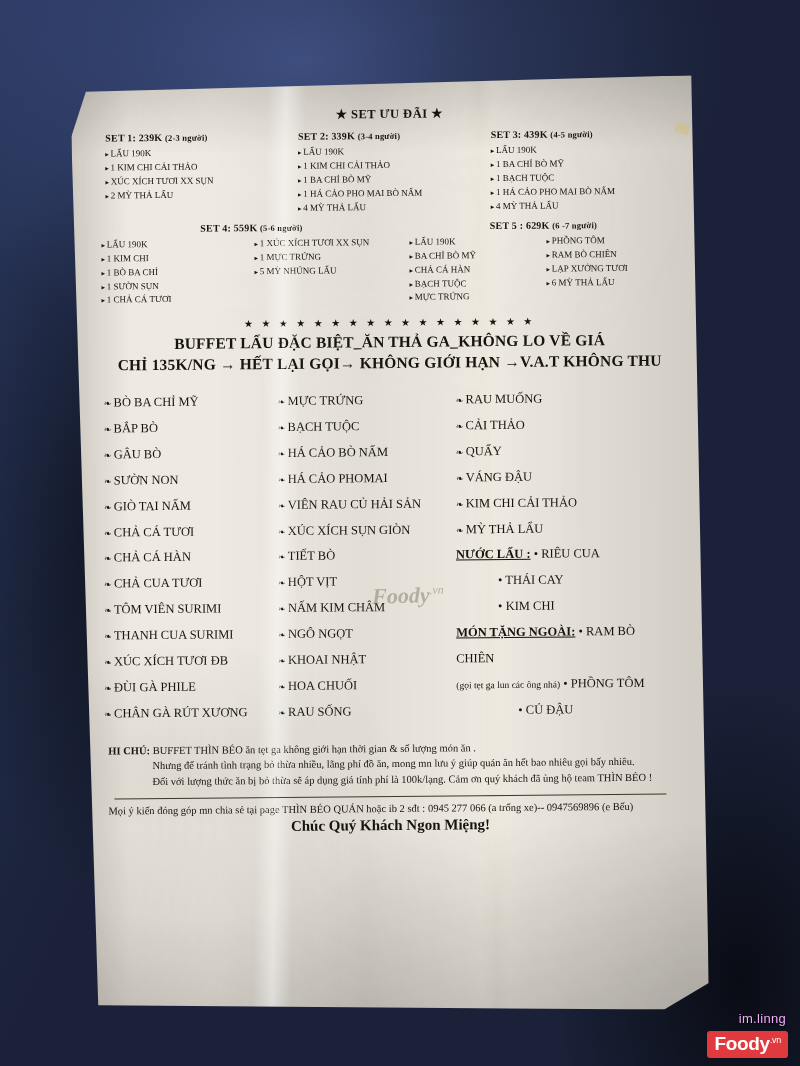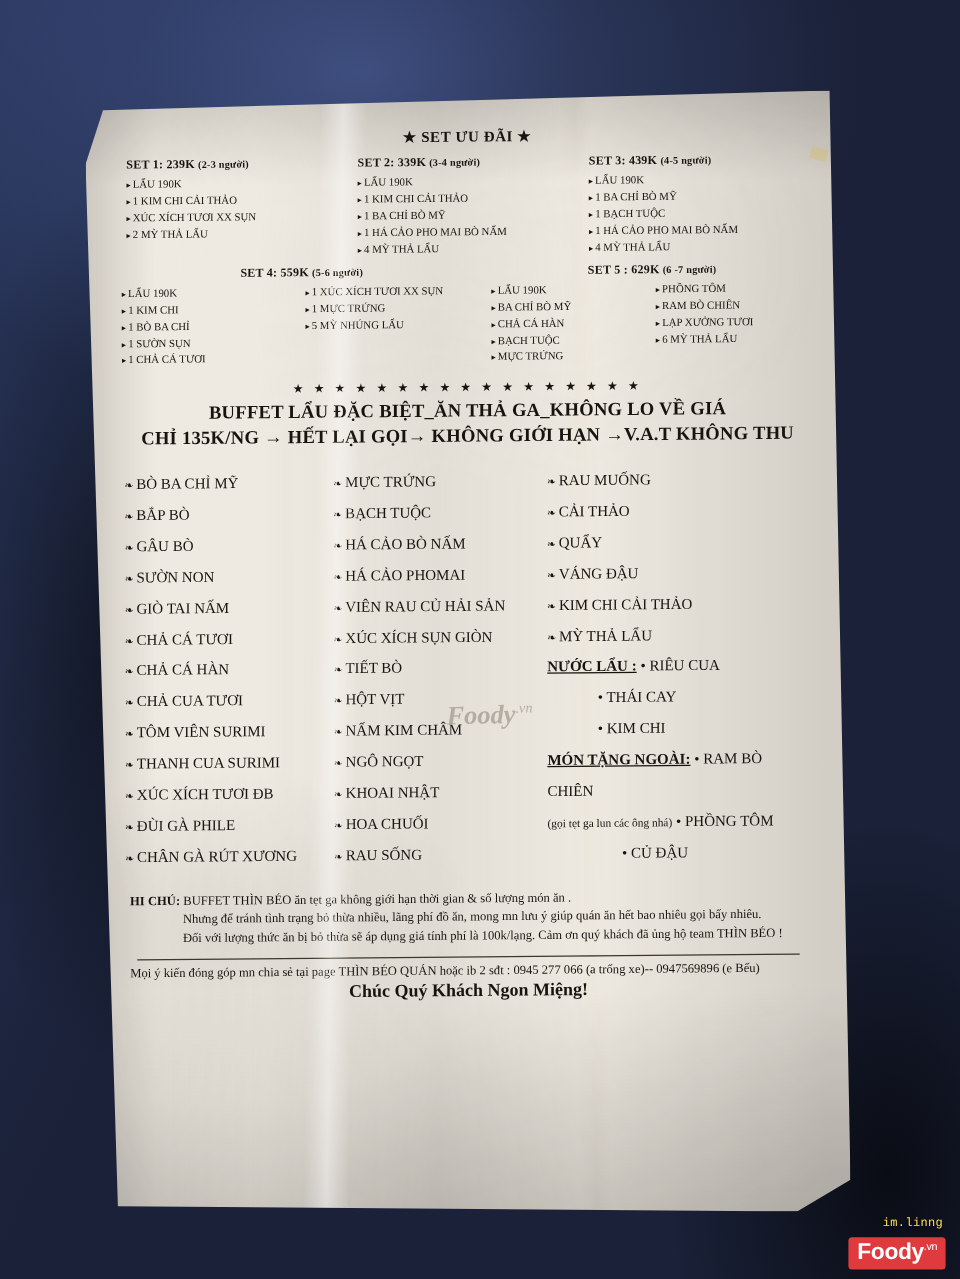--- a/index.html
+++ b/index.html
@@ -102,22 +102,22 @@
   .wm{
     position:absolute;left:300px;top:505px;font-size:22px;color:#8a8275;
     opacity:.55;font-family:"Liberation Serif",serif;font-style:italic;
     transform:rotate(-1deg);pointer-events:none;
   }
   .wm b{font-weight:bold;}
   .wm .vn{font-size:12px;vertical-align:super;}
 
   
   #imlinng{
-    position:absolute;right:14px;bottom:40px;color:#fde047;font-size:10px;
-    font-family:Liberation Mono, monospace;letter-spacing:.3px;
+    position:absolute;right:14px;bottom:40px;color:#f0abfc;font-size:13px;
+    font-family:Liberation Sans, sans-serif;letter-spacing:.3px;
     text-shadow:0 1px 2px rgba(0,0,0,.8);
   }
   #foody{
     position:absolute;right:12px;bottom:8px;
     font-family:"Liberation Sans",sans-serif;font-weight:bold;font-size:19px;
     color:#fff;background:#e03a3e;padding:2px 7px 3px 7px;border-radius:3px;
     letter-spacing:-.3px;
   }
   #foody sup{font-size:9px;font-weight:normal;}
   .tape{

